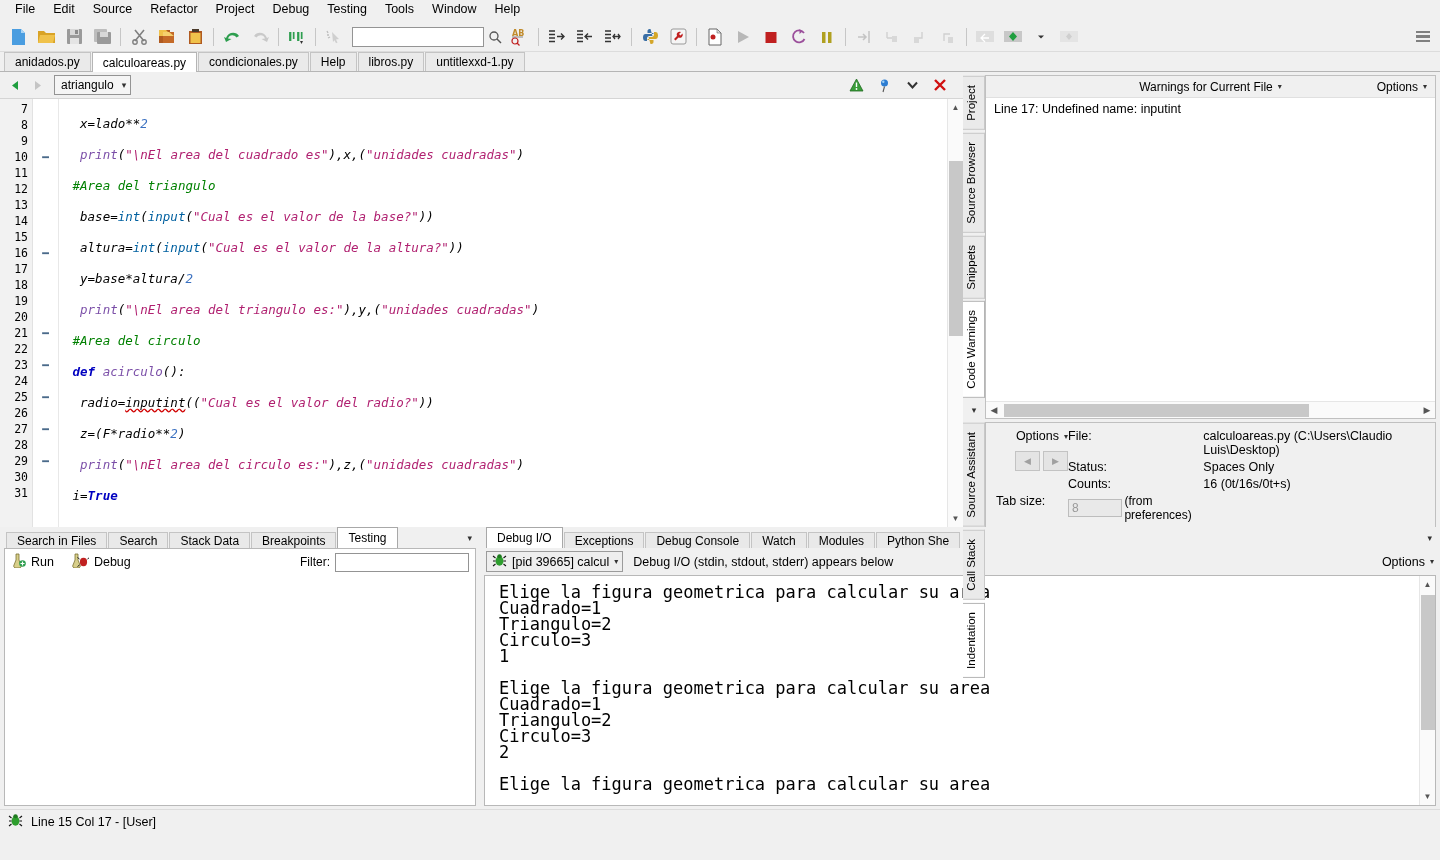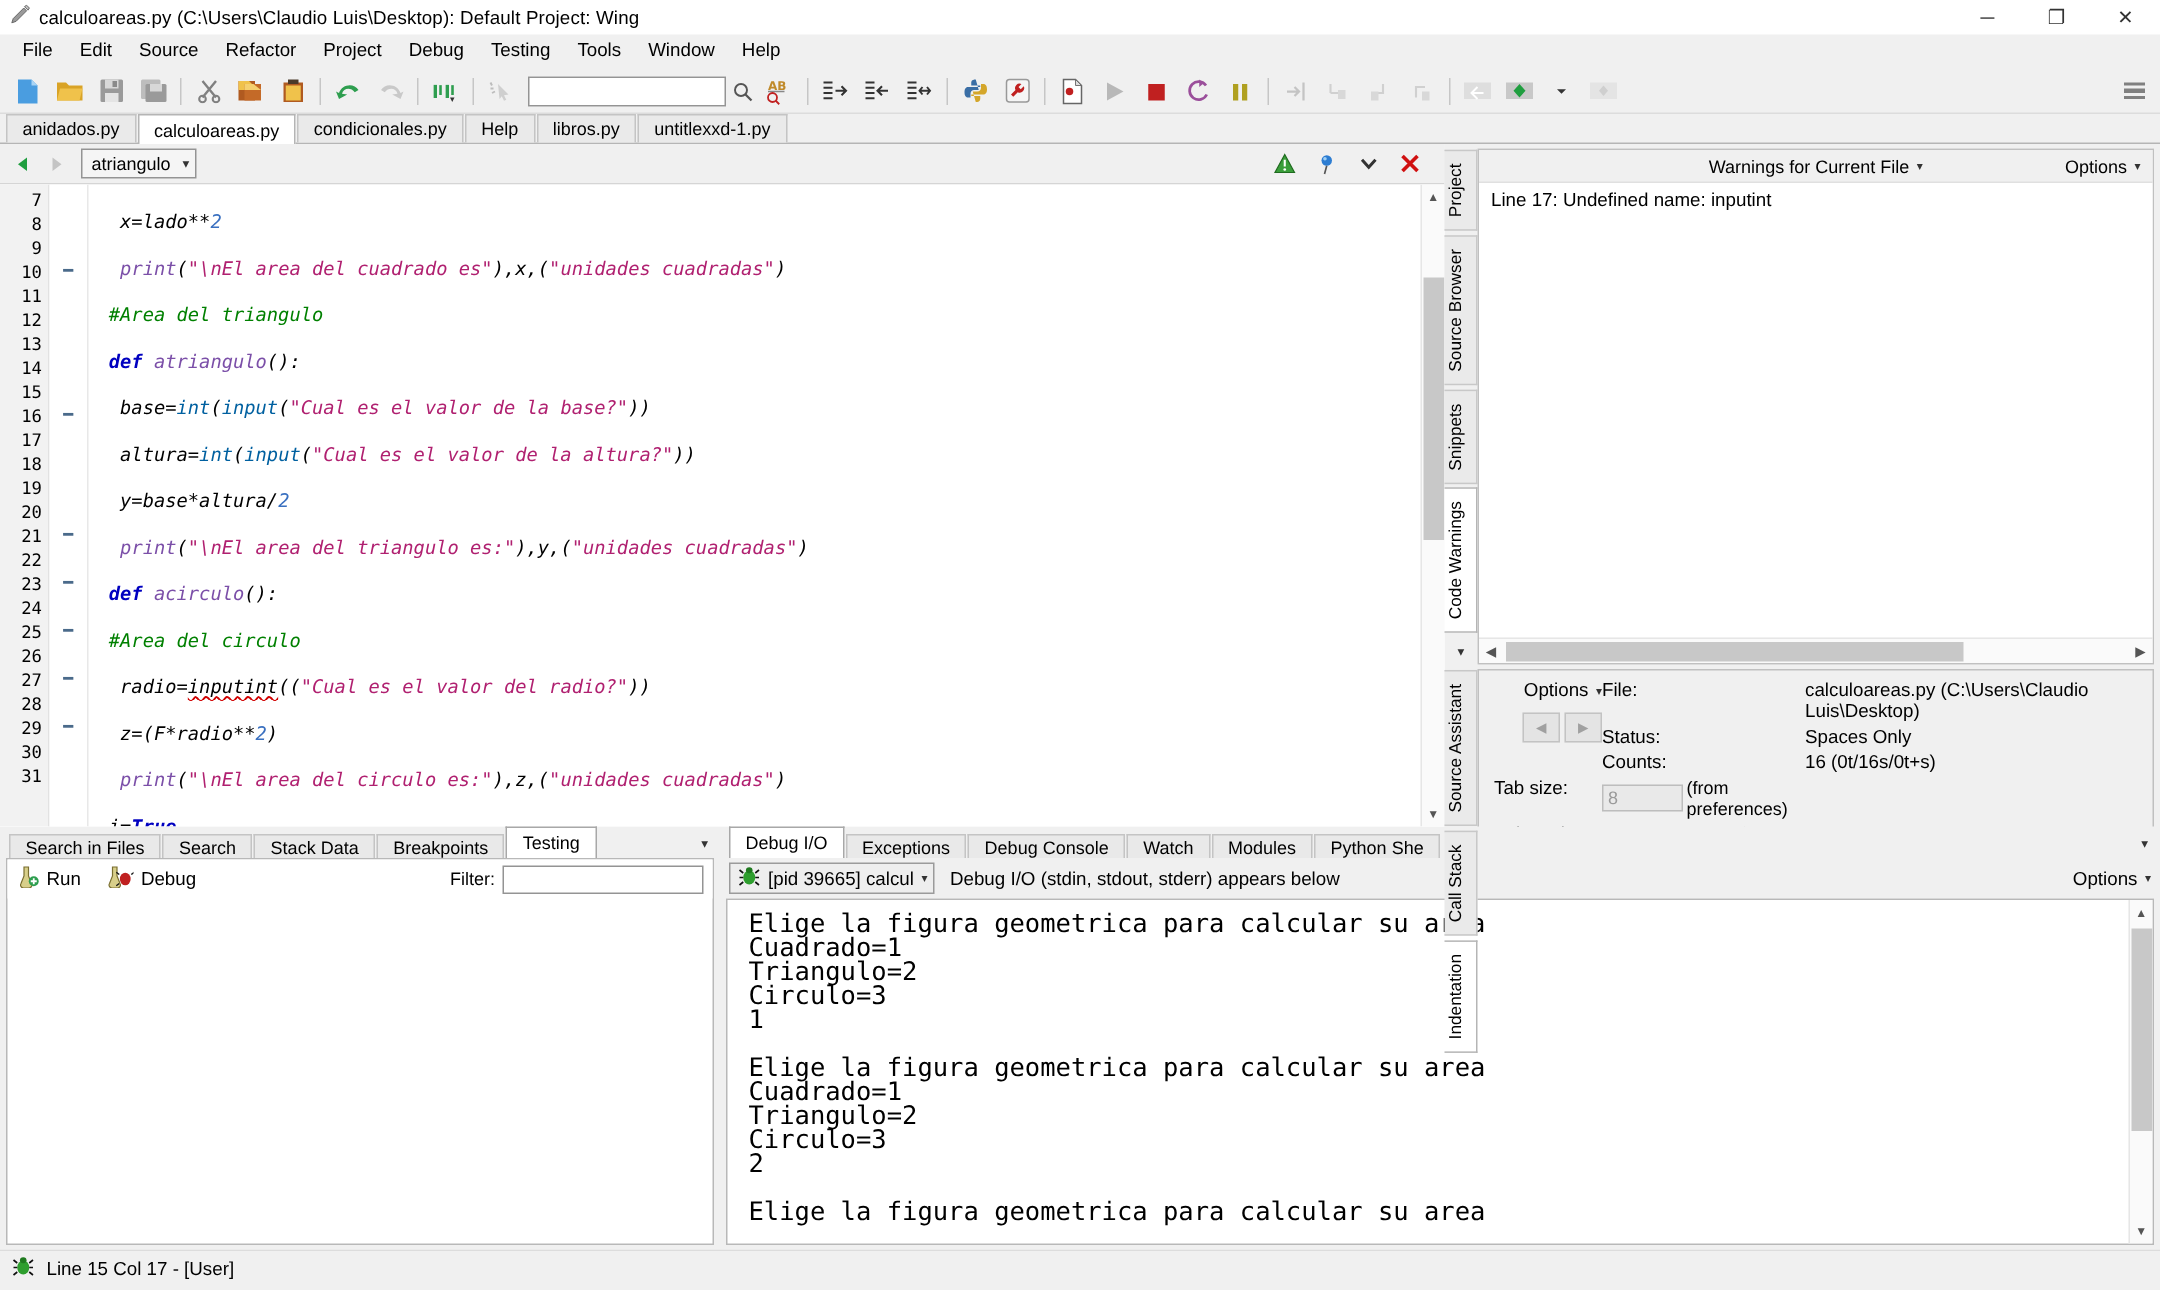--- a/index.html
+++ b/index.html
@@ -174,34 +174,20 @@
 
   
   .statusbar { height: 24px; display: flex; align-items: center; gap: 8px; padding-left: 8px;
                background: #f0f0f0; border-top: 1px solid #dcdcdc; font-size: 12.5px; }
 </style>
 </head>
 <body>
 
 <div id="app">
 
-  <div class="titlebar">
-    <div class="title-icon">
-      <svg width="15" height="15" viewBox="0 0 16 16">
-          <path d="M2 13l1-3 7.5-7.5 2 2L5 12l-3 1z" fill="#9a9a9a" stroke="#666" stroke-width=".7"></path>
-          <path d="M11 1.5l1.5-1 2 2-1 1.5z" fill="#c0c0c0" stroke="#666" stroke-width=".7"></path>
-        </svg>
-    </div>
-    <div class="title-text">calculoareas.py (C:\Users\Claudio Luis\Desktop): Default Project: Wing</div>
-    <div class="win-btns">
-      <div class="win-btn">─</div>
-      <div class="win-btn">❐</div>
-      <div class="win-btn close">✕</div>
-    </div>
-  </div>
 
   <div class="menubar">
     <div class="menu-item">File</div>
     <div class="menu-item">Edit</div>
     <div class="menu-item">Source</div>
     <div class="menu-item">Refactor</div>
     <div class="menu-item">Project</div>
     <div class="menu-item">Debug</div>
     <div class="menu-item">Testing</div>
     <div class="menu-item">Tools</div>
@@ -528,27 +514,26 @@
           <div class="fold">━</div>
           <div class="fold"></div>
           <div class="fold">━</div>
           <div class="fold"></div>
             <div class="fold"></div>
         </div>
         <div class="codearea">
 <div class="cl">  x=lado**<span class="num">2</span></div>
 <div class="cl">  <span class="fn">print</span>(<span class="str">"\nEl area del cuadrado es"</span>),x,(<span class="str">"unidades cuadradas"</span>)</div>
 <div class="cl"> <span class="com">#Area del triangulo</span></div>
-<div class="cl"> <span class="kw">def</span> <span class="fn">atriangulo</span>():</div>
 <div class="cl">  base=<span class="bi">int</span>(<span class="bi">input</span>(<span class="str">"Cual es el valor de la base?"</span>))</div>
 <div class="cl">  altura=<span class="bi">int</span>(<span class="bi">input</span>(<span class="str">"Cual es el valor de la altura?"</span>))</div>
 <div class="cl">  y=base*altura/<span class="num">2</span></div>
 <div class="cl">  <span class="fn">print</span>(<span class="str">"\nEl area del triangulo es:"</span>),y,(<span class="str">"unidades cuadradas"</span>)</div>
+<div class="cl"> <span class="com">#Area del circulo</span></div>
 <div class="cl"> <span class="kw">def</span> <span class="fn">acirculo</span>():</div>
-<div class="cl"> <span class="com">#Area del circulo</span></div>
 <div class="cl">  radio=<span class="err">inputint</span>((<span class="str">"Cual es el valor del radio?"</span>))</div>
 <div class="cl">  z=(F*radio**<span class="num">2</span>)</div>
 <div class="cl">  <span class="fn">print</span>(<span class="str">"\nEl area del circulo es:"</span>),z,(<span class="str">"unidades cuadradas"</span>)</div>
 <div class="cl"> i=<span class="tru">True</span></div>
 
 
 
 
 
 

